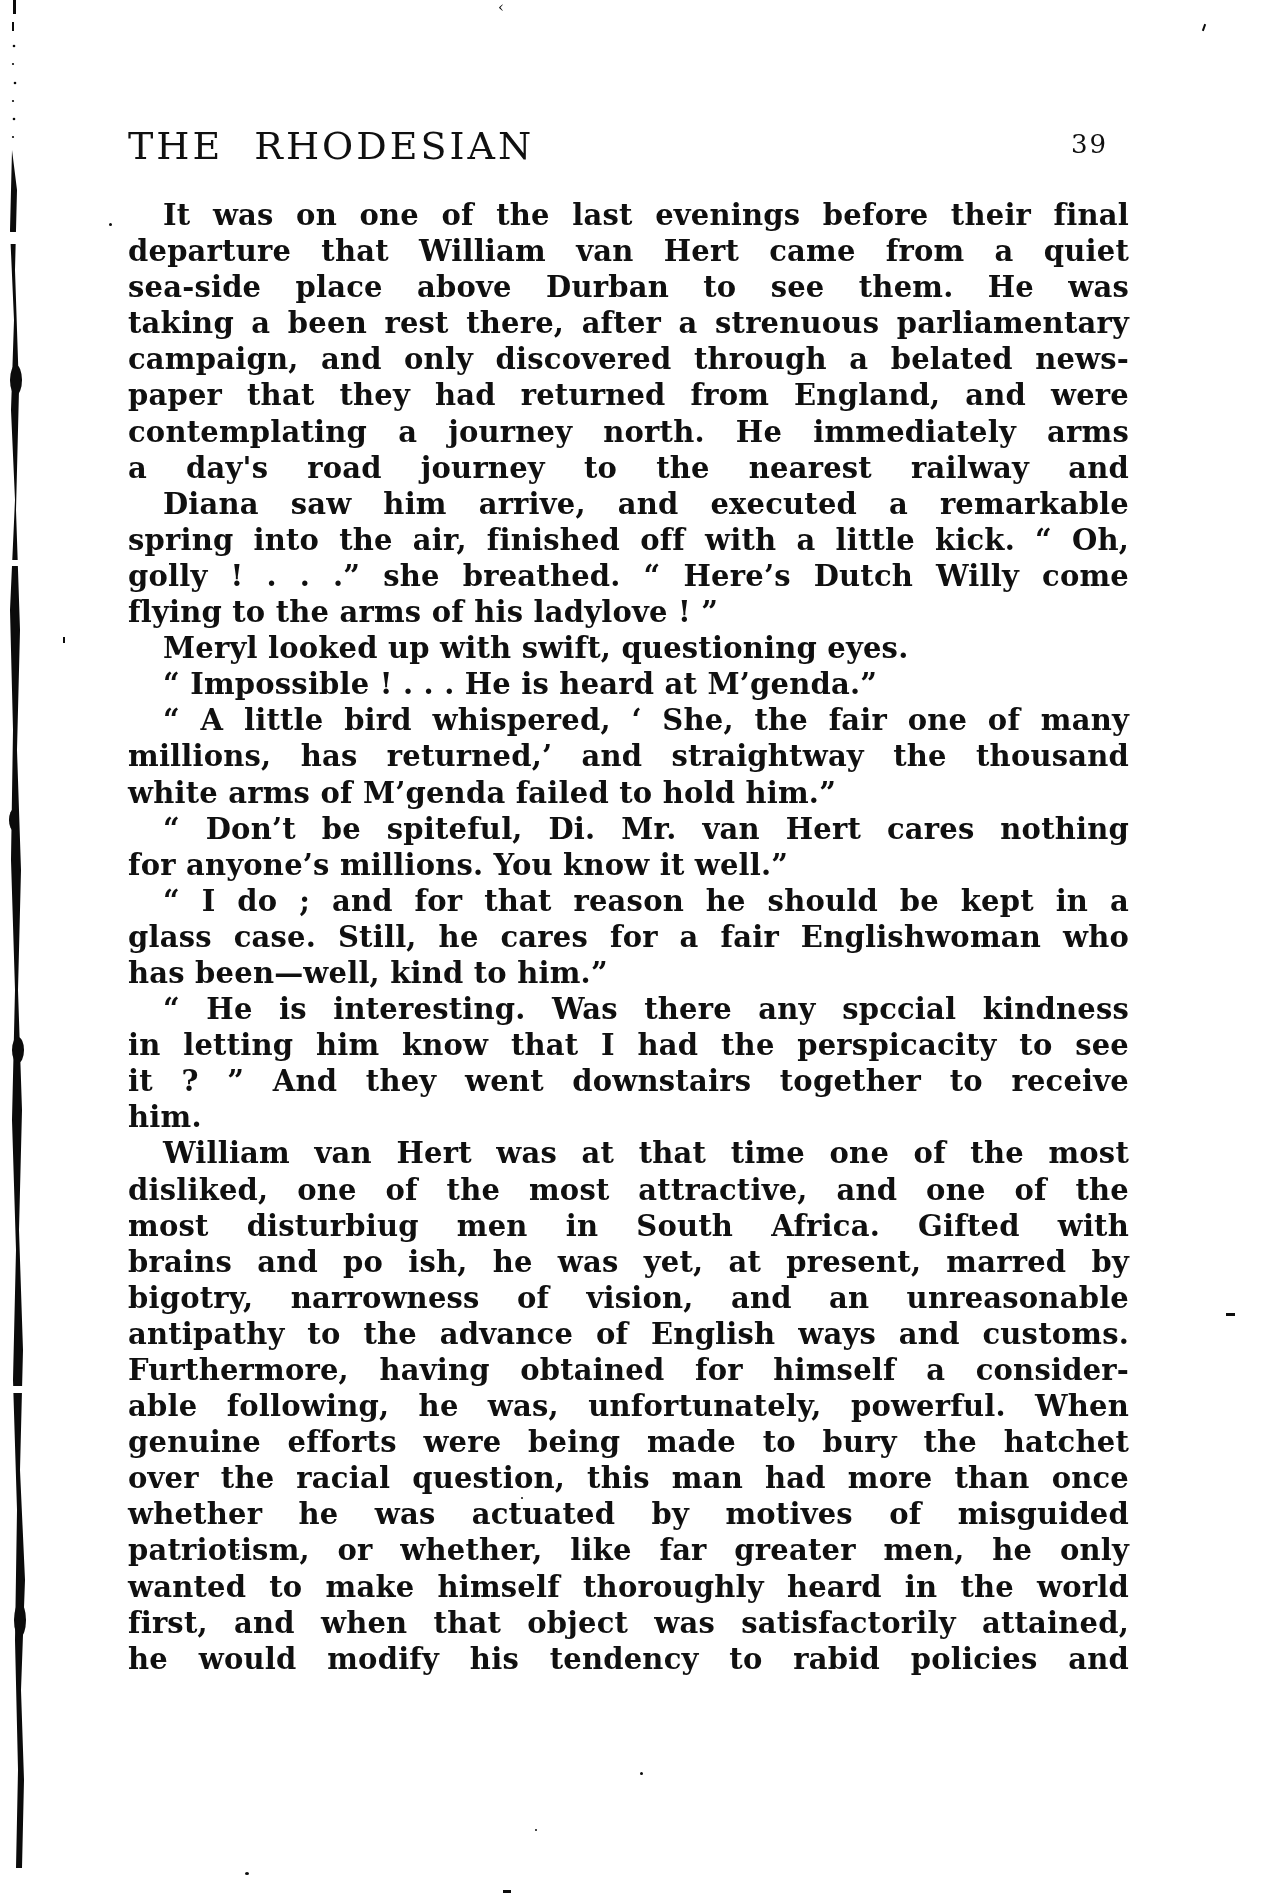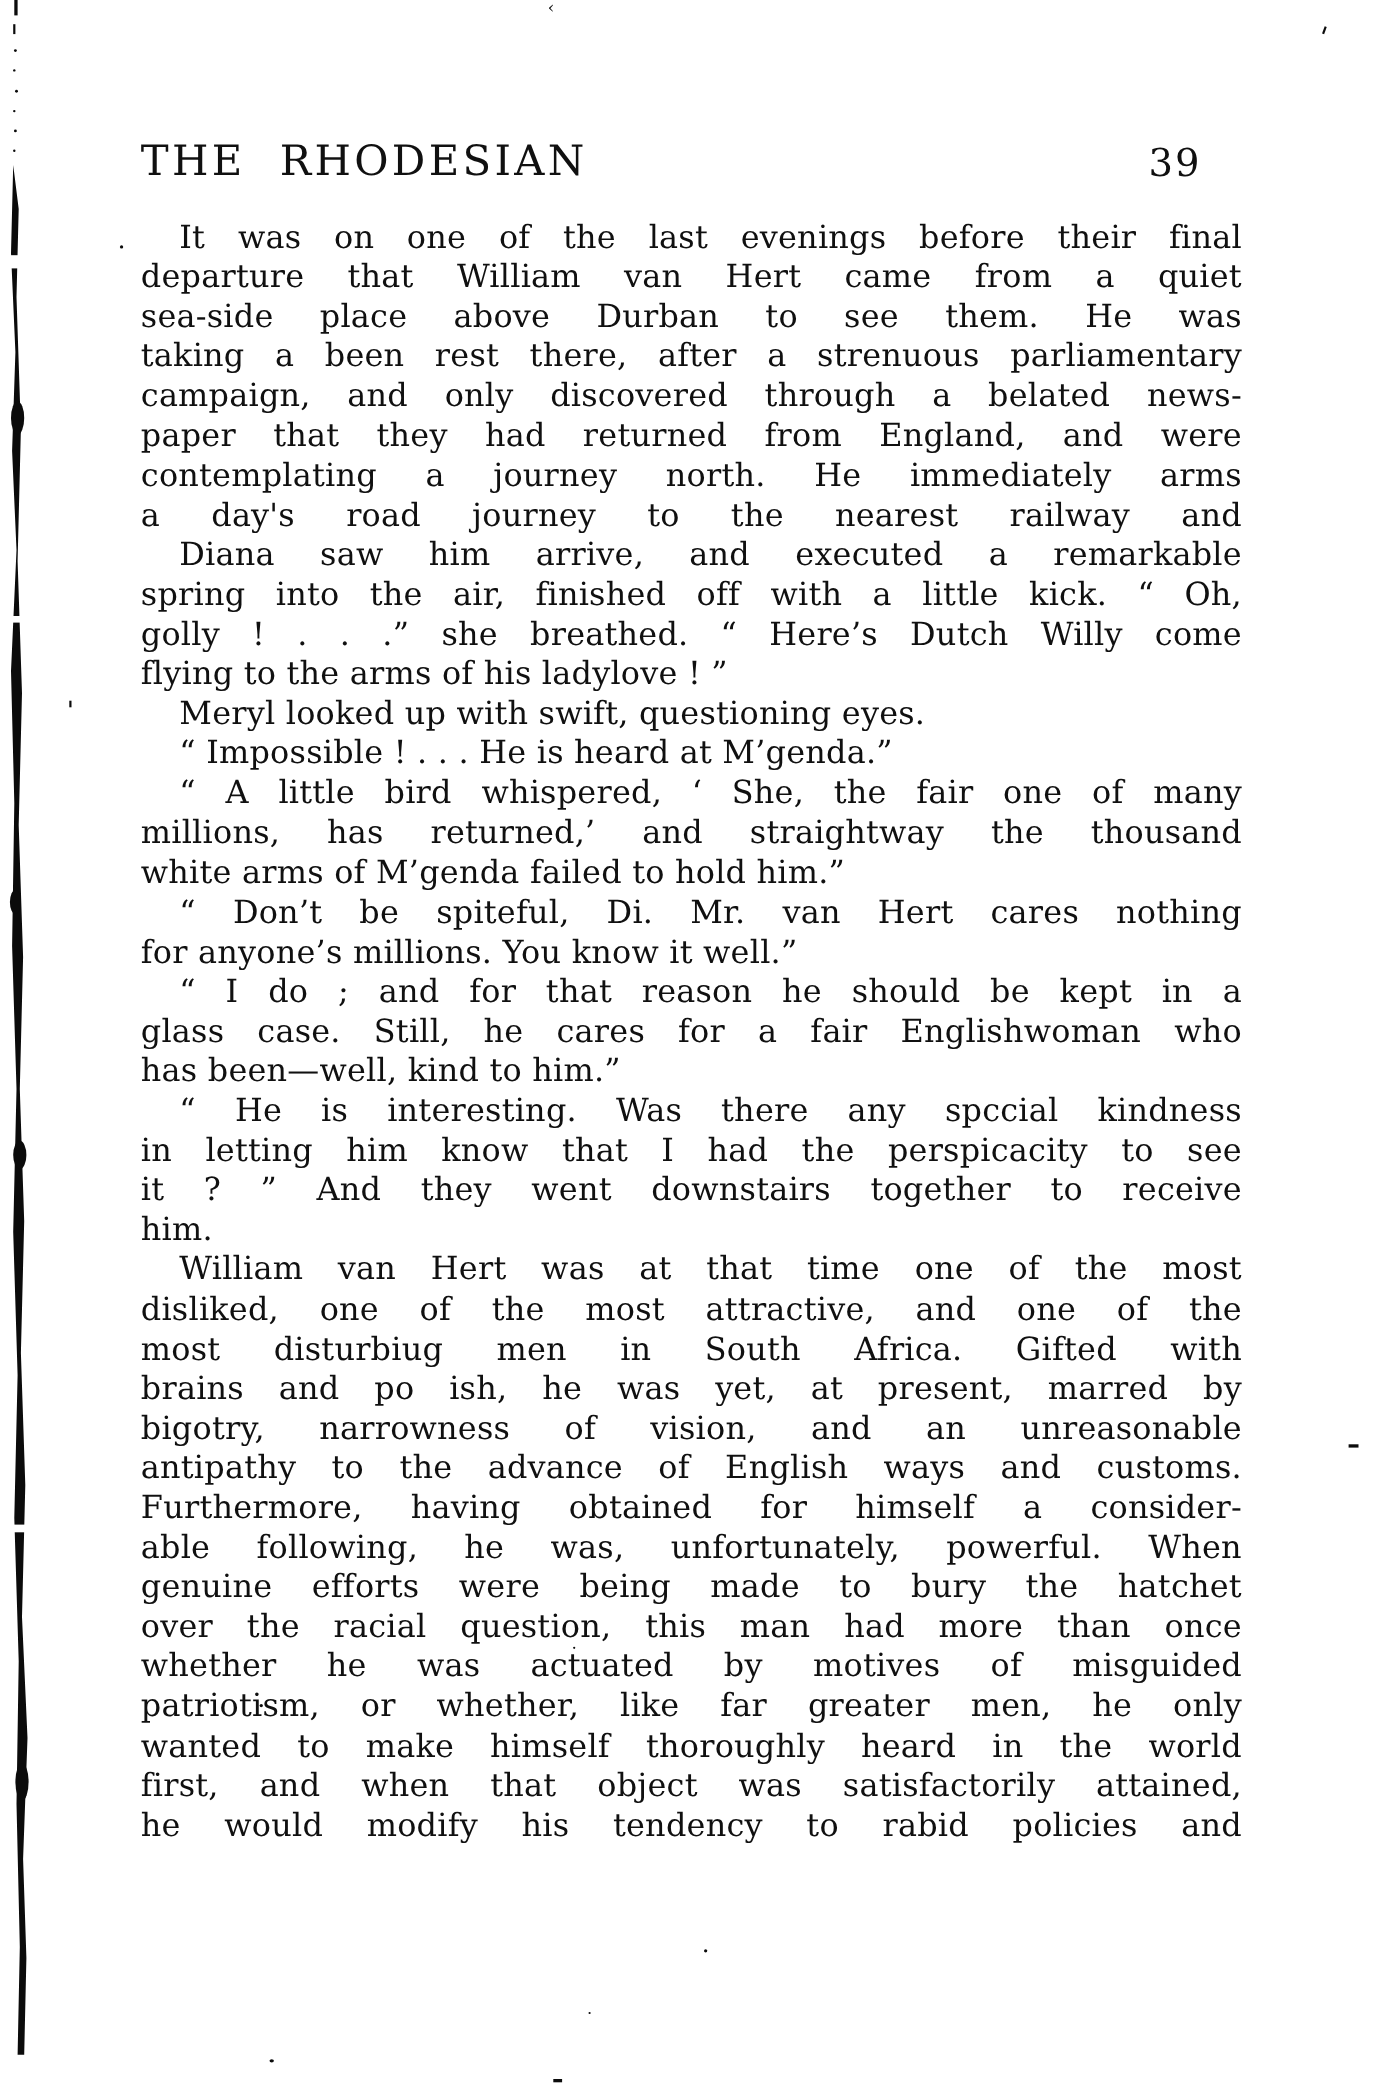--- a/index.html
+++ b/index.html
@@ -15,28 +15,29 @@
     position: absolute;
     top: 124px; left: 128px; width: 1001px;
     text-align: left;
     font-size: 38px;
     letter-spacing: 3px;
     word-spacing: 16px;
     white-space: nowrap;
   }
   .page-number {
     position: absolute;
-    top: 129px; left: 1044px;
-    font-size: 35px;
+    top: 129px; left: 1071px;
+    font-size: 26px;
     letter-spacing: 2px;
   }
   .page-text {
     position: absolute;
     top: 197px; left: 128px; width: 1001px;
     font-size: 29px;
+    font-weight: bold;
   }
   .line {
     line-height: 36.1px;
     letter-spacing: 0.2px;
     text-align: justify;
     text-align-last: justify;
   }
   .line.indent { text-indent: 35px; }
   .line.last { text-align-last: left; }
   .edge-svg { position: absolute; left: 0; top: 0; }

